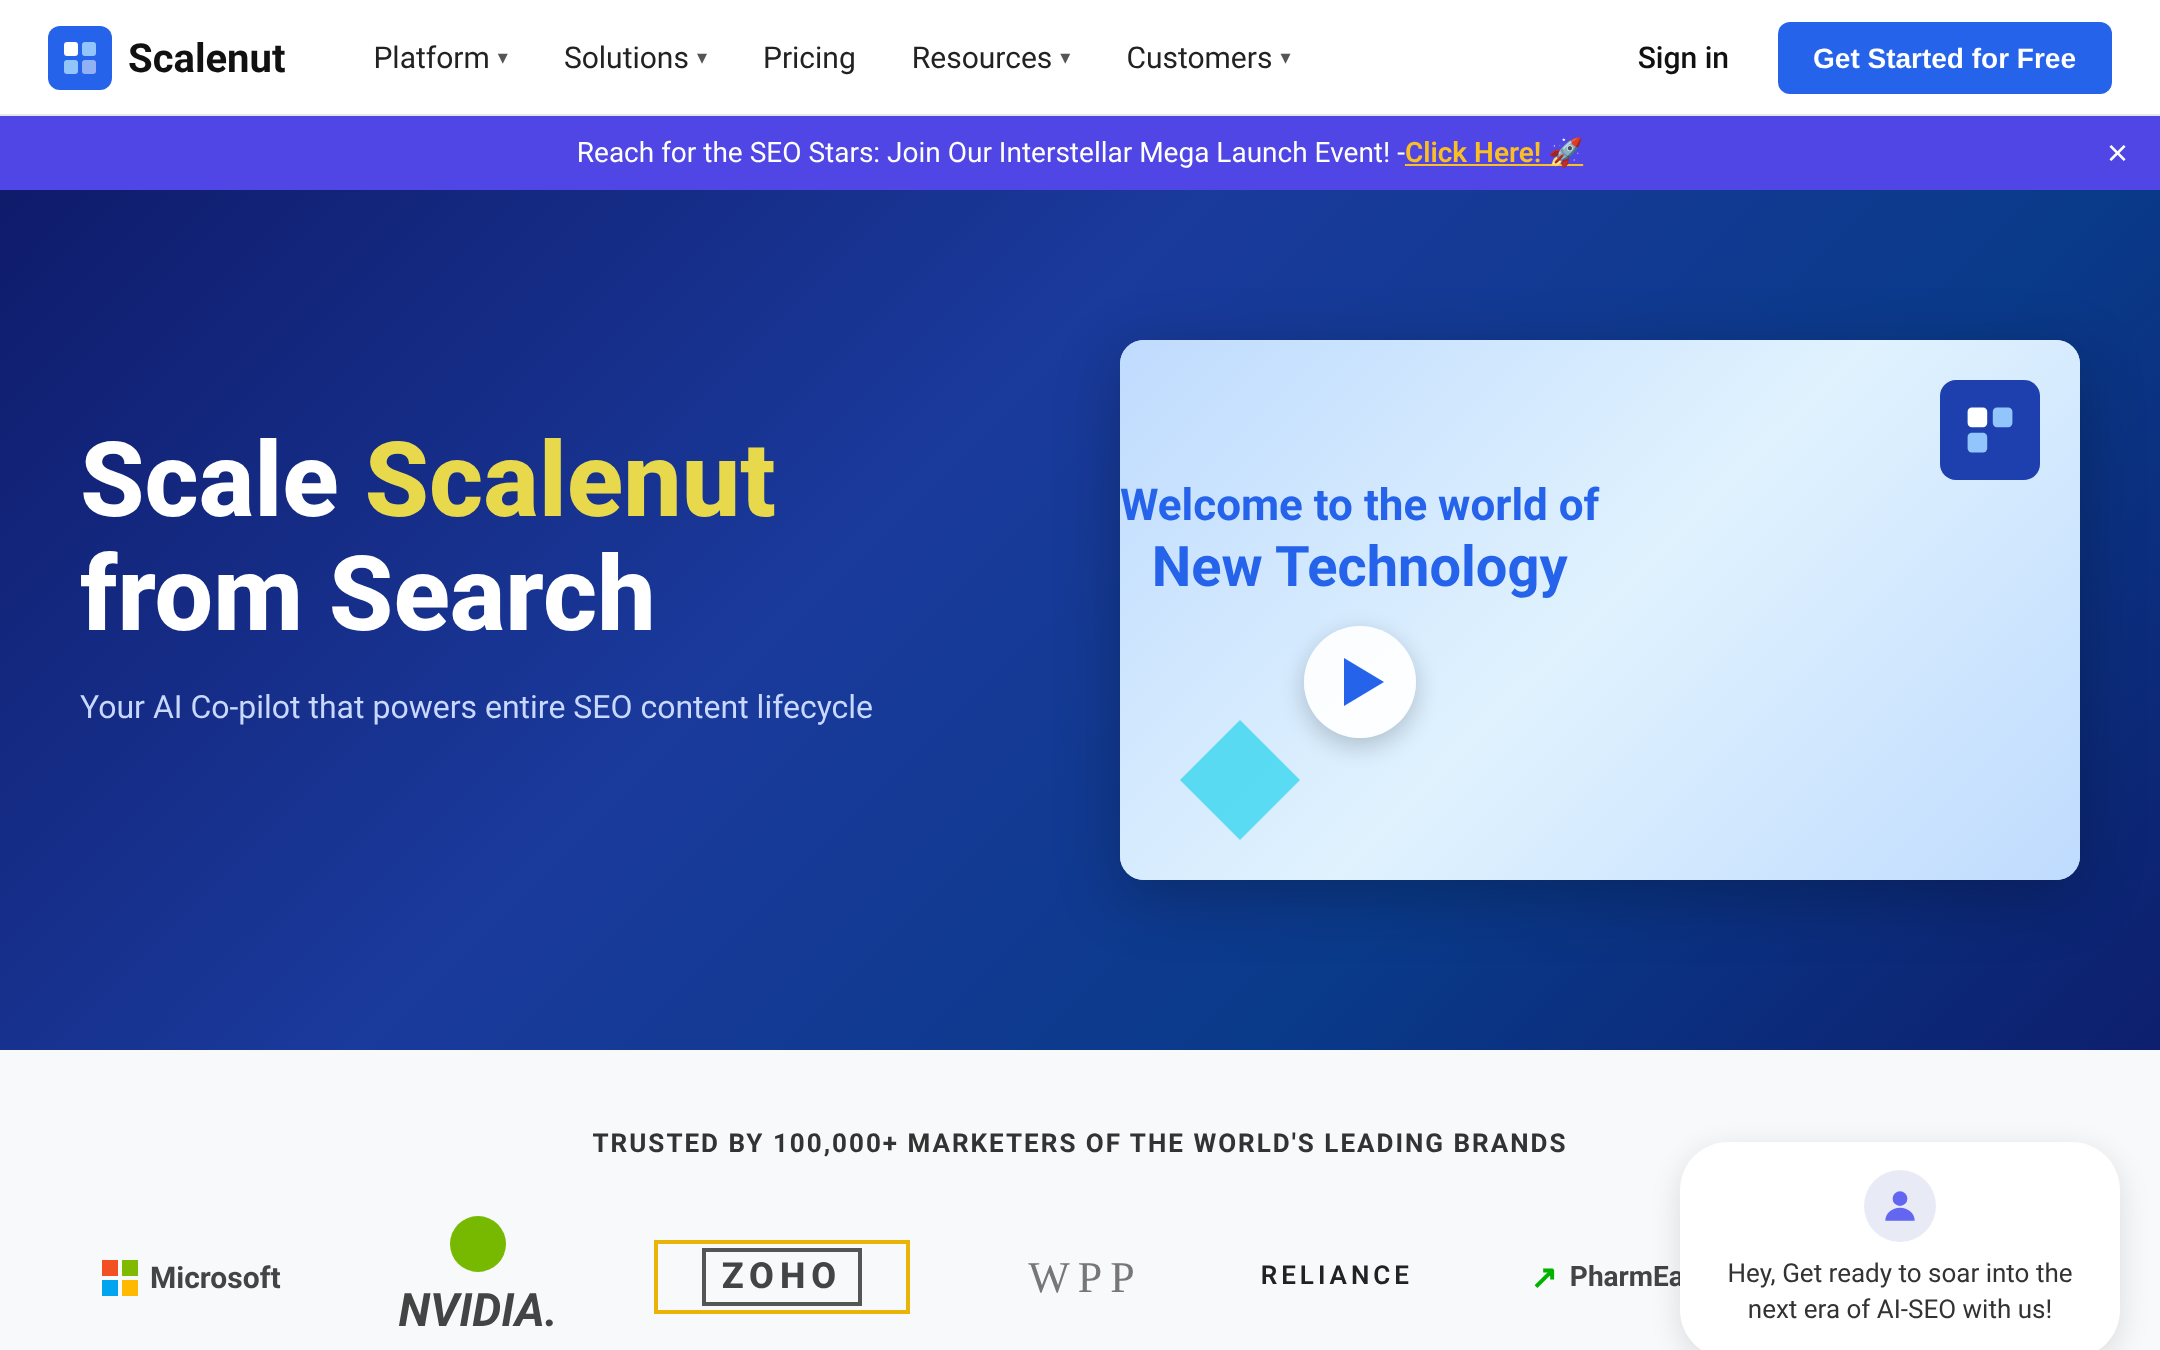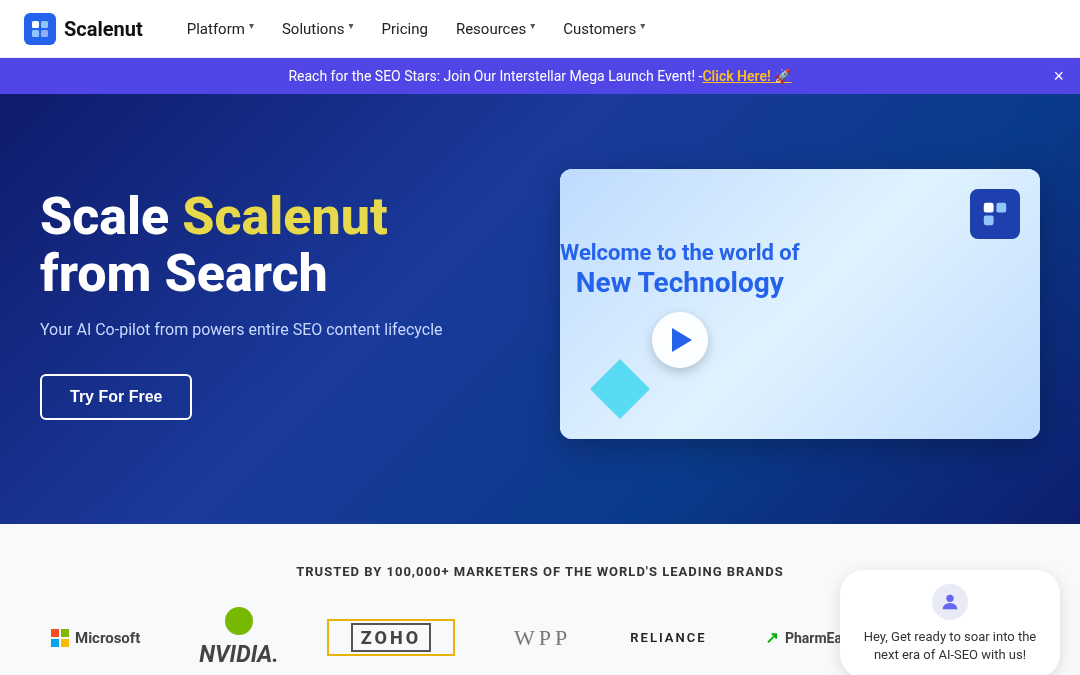--- a/index.html
+++ b/index.html
@@ -13,21 +13,21 @@
     }
     .logo-area { display: flex; align-items: center; gap: 8px; margin-right: 32px; }
     .logo-icon {
       width: 32px; height: 32px; background: #2563eb; border-radius: 6px;
       display: flex; align-items: center; justify-content: center;
     }
     .logo-icon svg { width: 20px; height: 20px; }
     .logo-text { font-size: 20px; font-weight: 700; color: #111; }
     .nav-links { display: flex; align-items: center; gap: 4px; flex: 1; }
     .nav-item {
-      display: flex; align-items: flex-start; gap: 4px; padding: 8px 12px;
+      display: flex; align-items: center; gap: 4px; padding: 8px 12px;
       font-size: 15px; color: #222; cursor: pointer; border-radius: 4px;
       text-decoration: none;
     }
     .nav-chevron { font-size: 10px; color: #555; }
     .nav-actions { display: flex; align-items: center; gap: 12px; }
     .signin-btn {
       font-size: 15px; color: #111; cursor: pointer; padding: 8px 12px;
       text-decoration: none; font-weight: 500;
     }
     .cta-btn {
@@ -185,36 +185,39 @@
     </a>
     <a class="nav-item">
       <span>Resources</span>
       <span class="nav-chevron">▾</span>
     </a>
     <a class="nav-item">
       <span>Customers</span>
       <span class="nav-chevron">▾</span>
     </a>
   </div>
+  <div class="nav-actions">
+    <a class="signin-btn">Sign in</a>
+    <button class="cta-btn">Get Started for Free</button>
+  </div>
 </nav>
 
 <div class="announcement-bar">
   <span>Reach for the SEO Stars: Join Our Interstellar Mega Launch Event! - </span>
   <a>Click Here! 🚀</a>
   <button class="announcement-close">×</button>
 </div>
 
 <section class="hero">
   <div class="hero-left">
     <h1 class="hero-headline">
       <span>Scale </span><span class="highlight">Scalenut</span><br>
       <span>from Search</span>
     </h1>
-    <p class="hero-sub">Your AI Co-pilot from powers entire SEO content lifecycle</p>
-    <button class="try-btn">Try For Free</button>
+    <p class="hero-sub">Your AI Co-pilot that powers entire SEO content lifecycle</p>
   </div>
   <div class="hero-right">
     <div class="video-card">
       <div class="video-bg-pattern"></div>
       <div class="deco-gem"></div>
       <div class="deco-logo">
         <svg width="28" height="28" viewBox="0 0 20 20" fill="none">
           <rect x="2" y="2" width="7" height="7" rx="1.5" fill="#fff"></rect>
           <rect x="11" y="2" width="7" height="7" rx="1.5" fill="#93c5fd"></rect>
           <rect x="2" y="11" width="7" height="7" rx="1.5" fill="#93c5fd"></rect>

